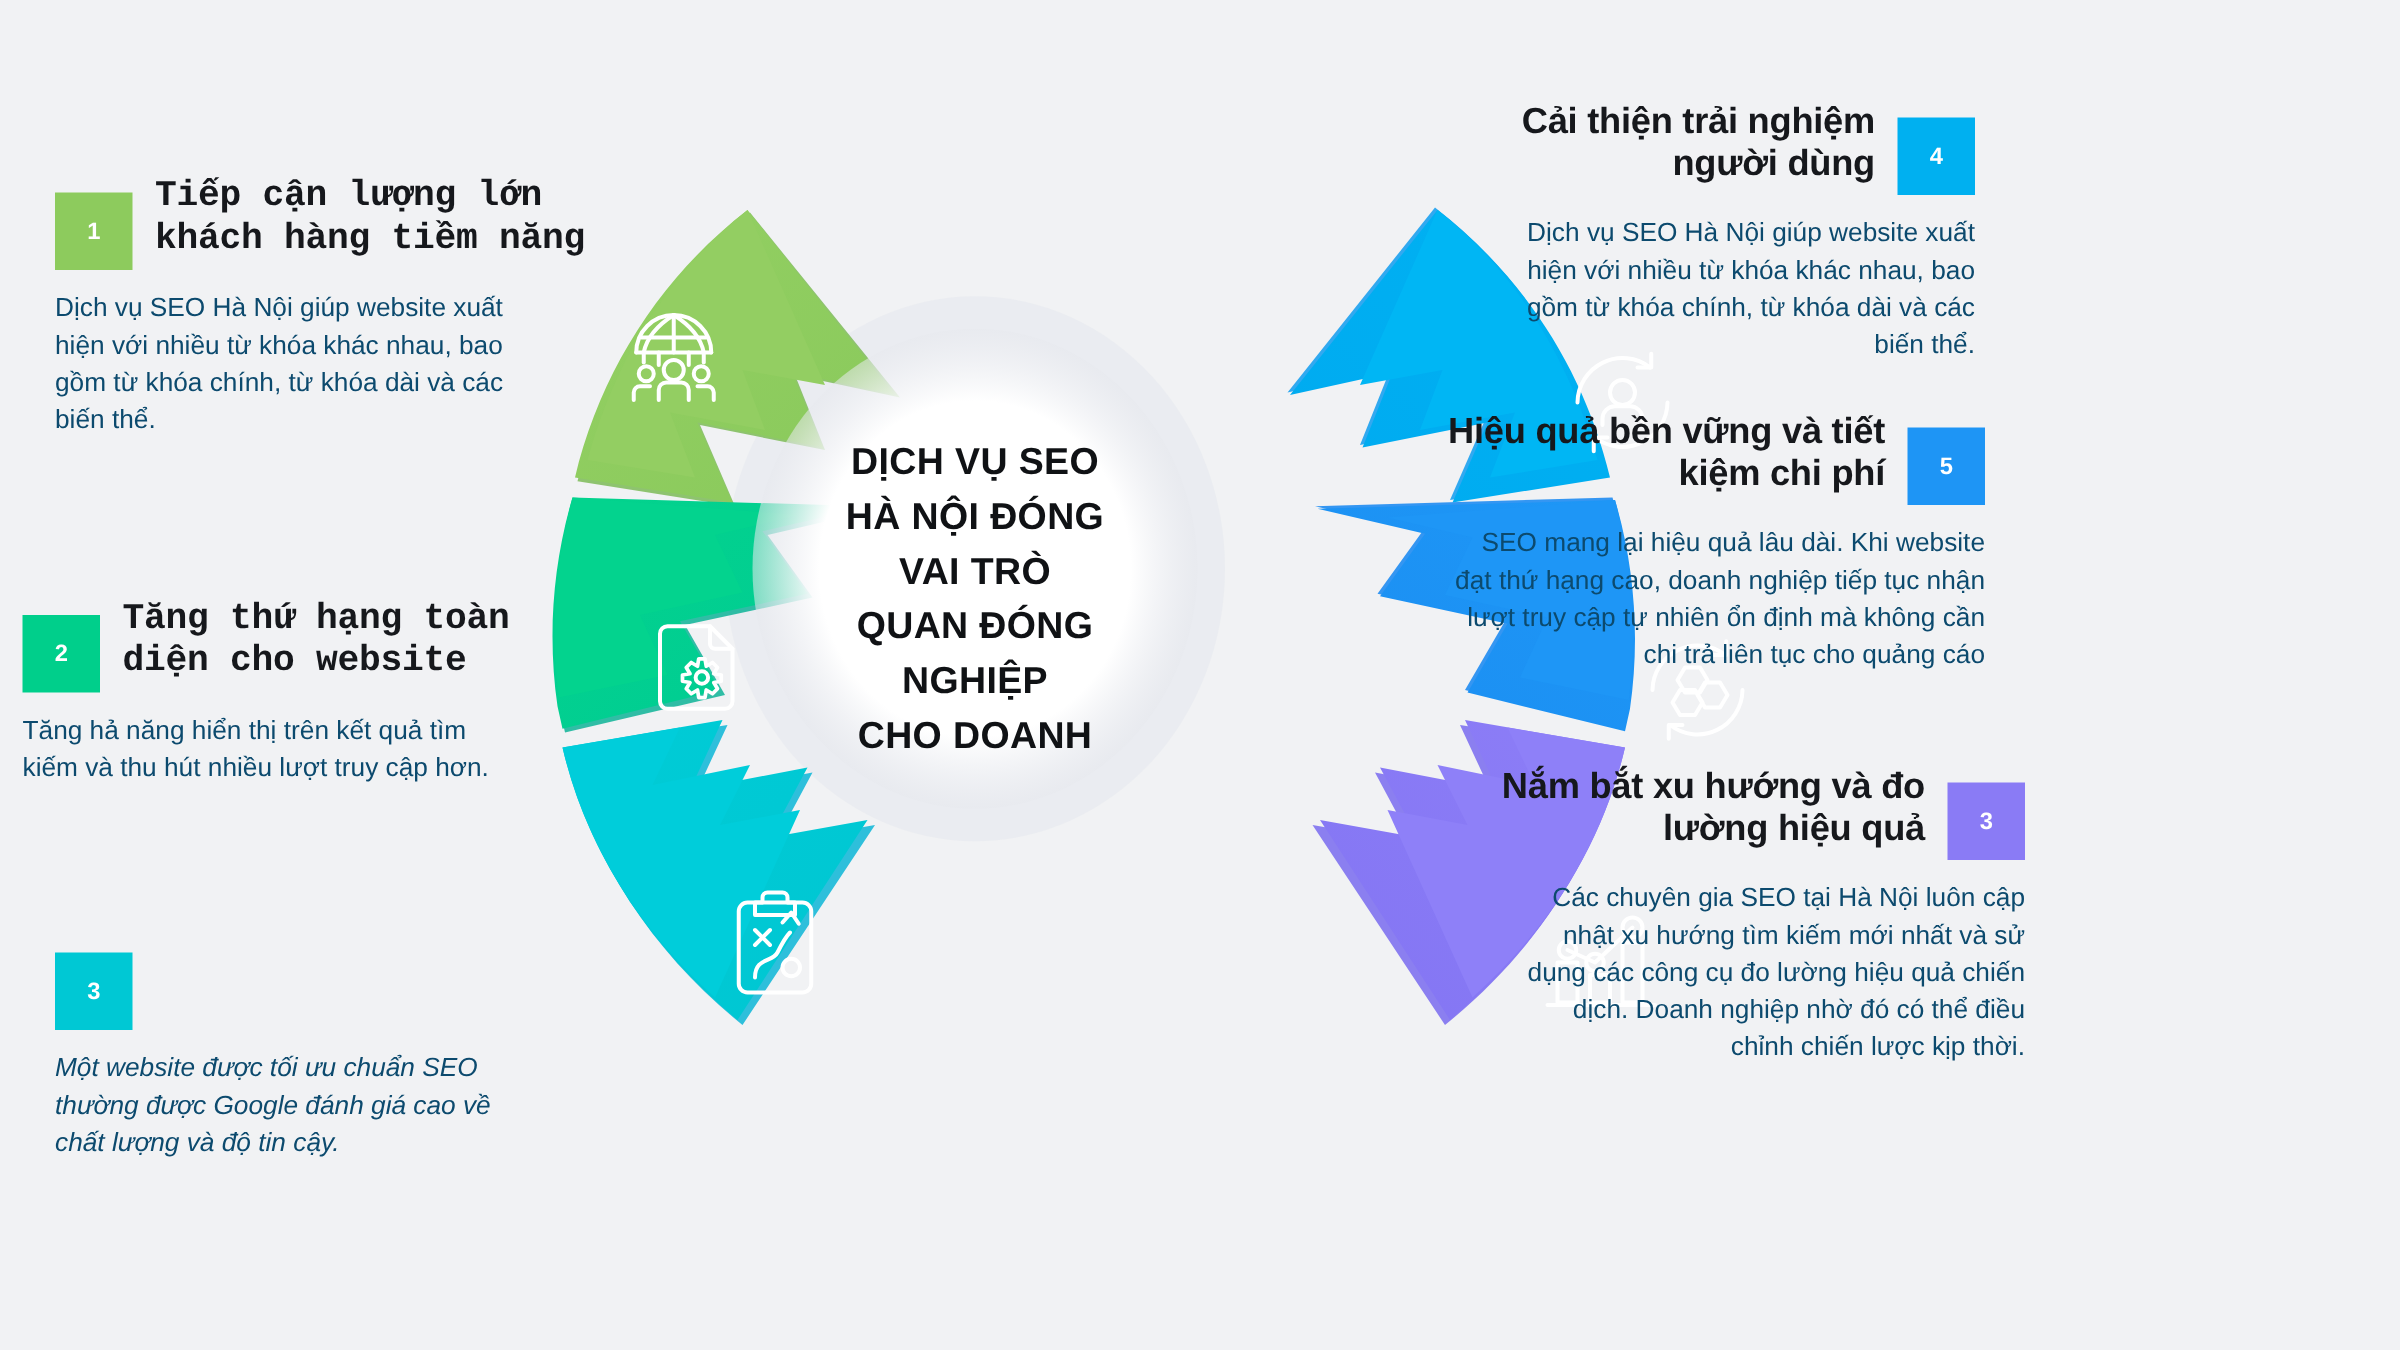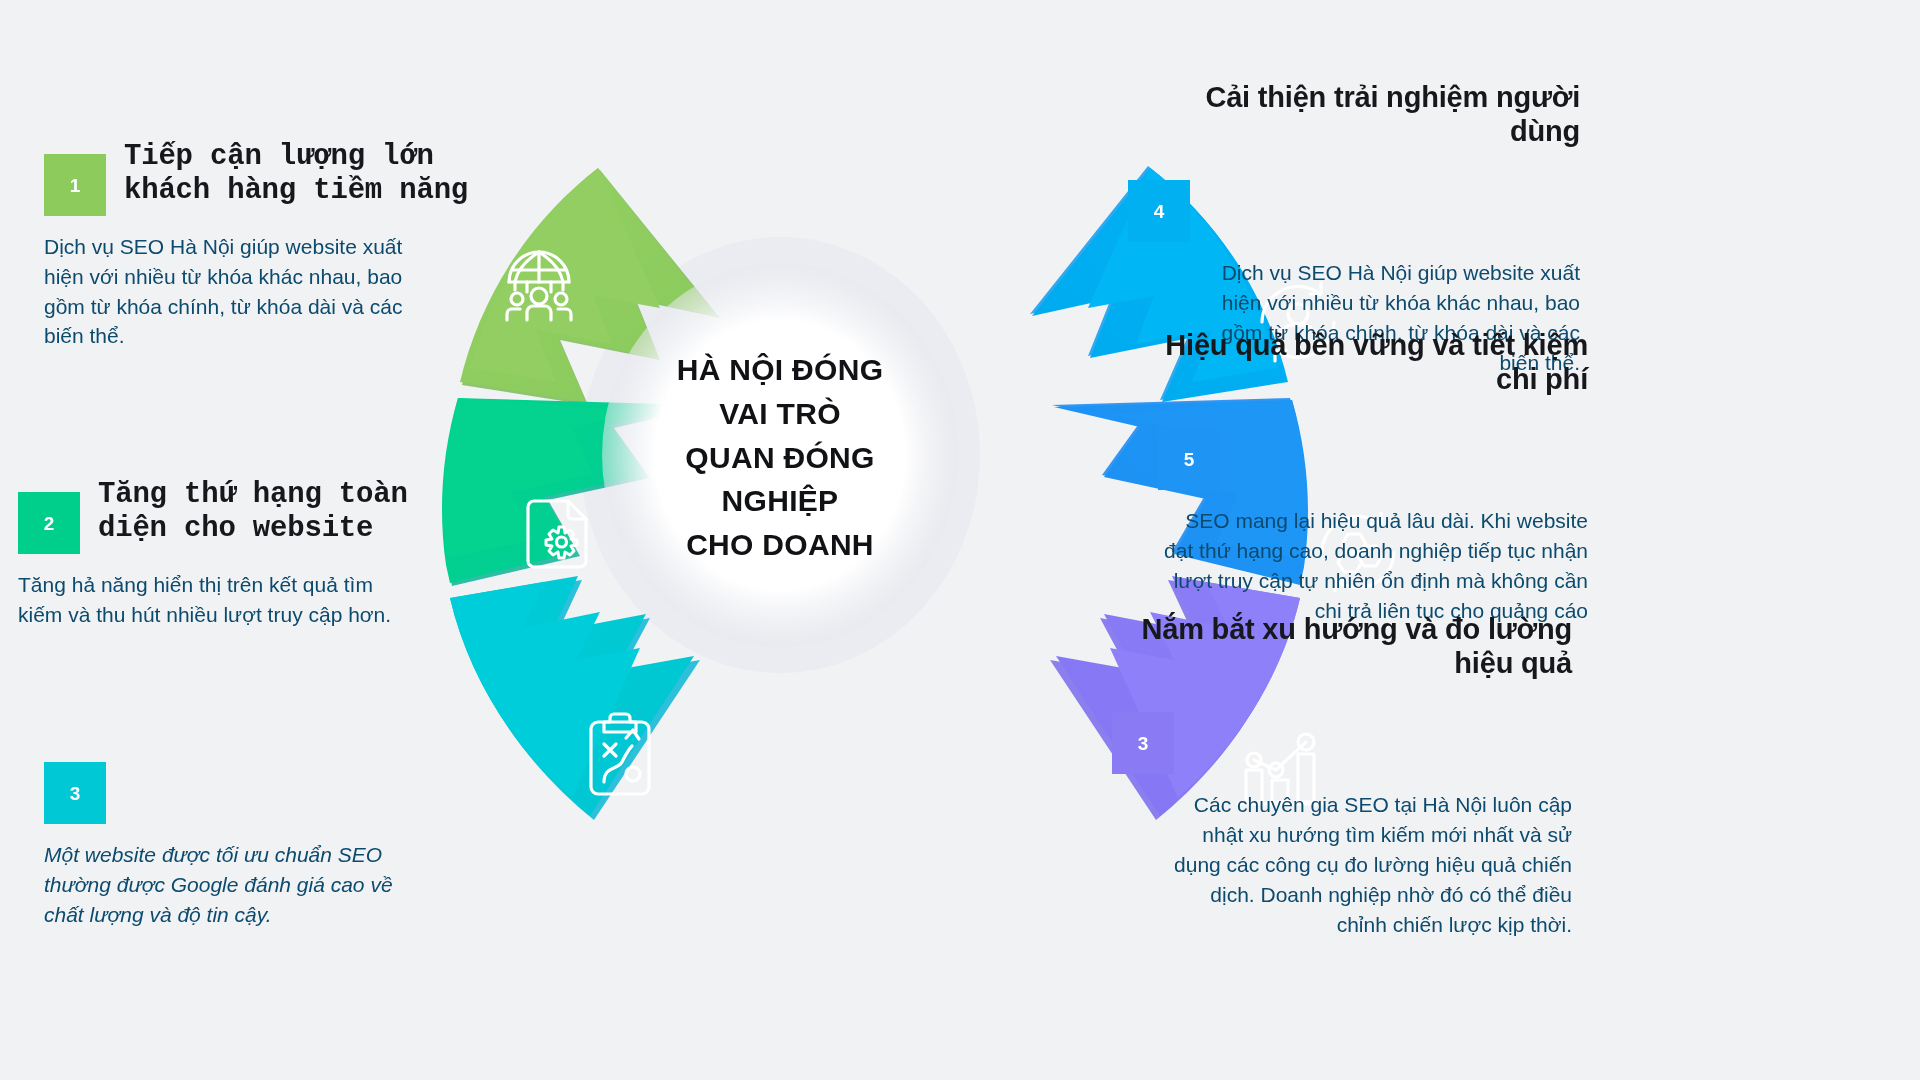--- a/index.html
+++ b/index.html
@@ -28,21 +28,21 @@
     width: 470px;
   }
   .block.left  { text-align: left; }
   .block.right { text-align: right; }
 
   .head-row {
     display: flex;
     align-items: flex-start;
     gap: 18px;
   }
-  .block.right .head-row { flex-direction: column; justify-content: center; }
+  .block.right .head-row { flex-direction: row; justify-content: center; }
 
   .numbox {
     width: 62px; height: 62px;
     flex: 0 0 62px;
     display: flex;
     align-items: center;
     justify-content: center;
     color: #ffffff;
     font-size: 19px;
     font-weight: 700;
@@ -84,21 +84,21 @@
   #block-3 .body { width: 370px; font-style: italic; }
   #block-5 .body { width: 430px; margin-left: auto; }
   #block-6 .body { width: 400px; margin-left: auto; }
 
   
   #block-1 { left: 44px;  top: 140px; }
   #block-2 { left: 18px;  top: 478px; }
   #block-3 { left: 44px;  top: 748px; }
   #block-4 { left: 1128px; top: 80px; }
   #block-5 { left: 1158px; top: 328px; }
-  #block-6 { left: 1112px; top: 612px; }
+  #block-6 { left: 1160px; top: 612px; }
 
   
   #center-text {
     position: absolute;
     left: 620px; top: 348px;
     width: 320px;
     text-align: center;
     font-size: 30px;
     font-weight: 800;
     line-height: 1.46;
@@ -243,20 +243,21 @@
       <rect x="34" y="52" width="16" height="22"></rect>
       <rect x="60" y="26" width="16" height="48"></rect>
       <polyline points="16,32 38,42 68,14"></polyline>
       <circle cx="16" cy="32" r="7" fill="none"></circle>
       <circle cx="38" cy="42" r="7" fill="none"></circle>
       <circle cx="68" cy="14" r="8" fill="none"></circle>
     </g>
   </svg>
 
   <div id="center-text">
+    <div>DỊCH VỤ SEO</div>
     <div>HÀ NỘI ĐÓNG</div>
     <div>VAI TRÒ</div>
     <div>QUAN ĐÓNG</div>
     <div>NGHIỆP</div>
     <div>CHO DOANH</div>
   </div>
 
   <div class="block left" id="block-1">
     <div class="head-row">
       <div class="numbox pushdown" style="background: rgb(141, 203, 93);">1</div>

